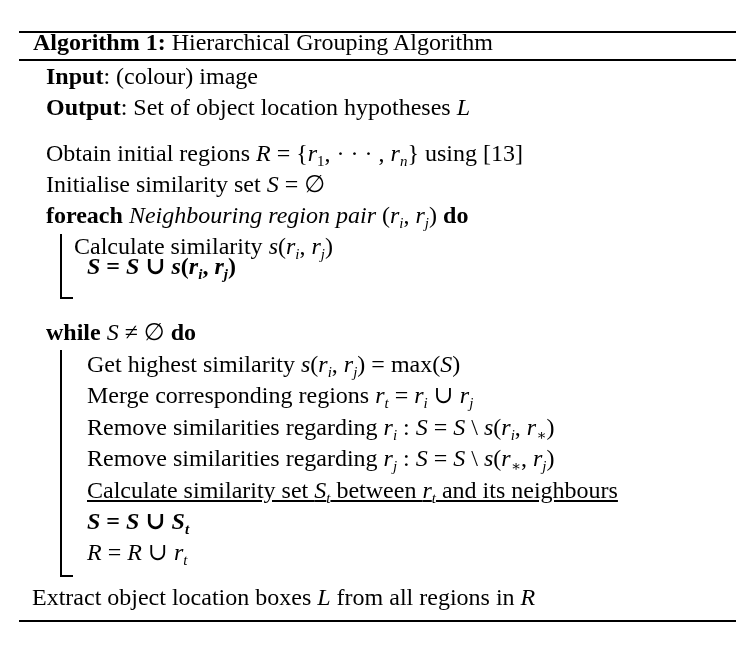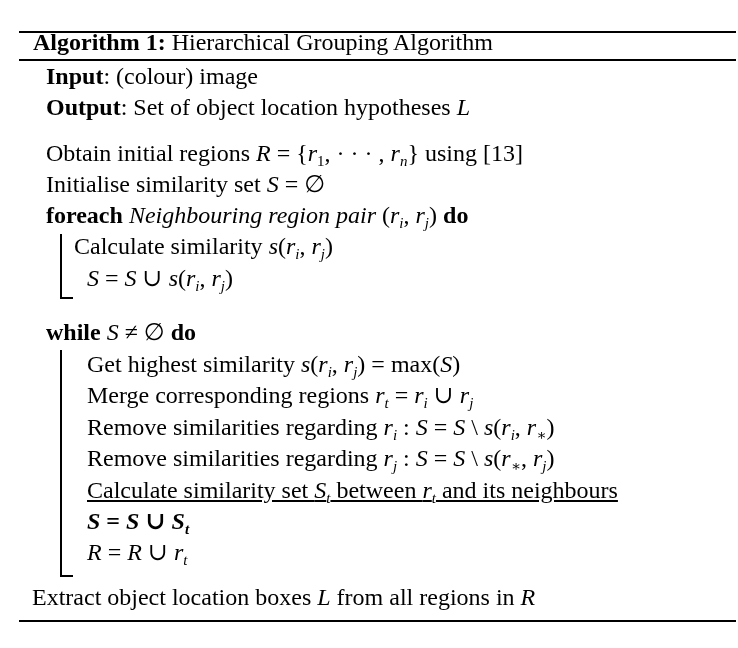--- a/index.html
+++ b/index.html
@@ -45,21 +45,21 @@
   <span class="b">foreach</span> <span class="i">Neighbouring region pair</span> (<span class="i">r<sub>i</sub></span>, <span class="i">r<sub>j</sub></span>) <span class="b">do</span>
 </div>
 
 <div class="vbar" style="left:60px; top:234px; height:64px;"></div>
 <div class="hbar" style="left:60px; top:297px; width:13px;"></div>
 
 <div class="line" style="left:74px; top:232px;">
   <span>Calculate similarity </span><span class="i">s</span>(<span class="i">r<sub>i</sub></span>, <span class="i">r<sub>j</sub></span>)
 </div>
 
-<div class="line" style="left:87px; top:264px;">
+<div class="line" style="left:87px; top:252px;font-weight:bold;">
   <span class="i">S</span> = <span class="i">S</span> ∪ <span class="i">s</span>(<span class="i">r<sub>i</sub></span>, <span class="i">r<sub>j</sub></span>)
 </div>
 
 <div class="line" style="left:46px; top:318px;">
   <span class="b">while</span> <span class="i">S</span> ≠ ∅ <span class="b">do</span>
 </div>
 
 <div class="vbar" style="left:60px; top:350px; height:226px;"></div>
 <div class="hbar" style="left:60px; top:575px; width:13px;"></div>
 

